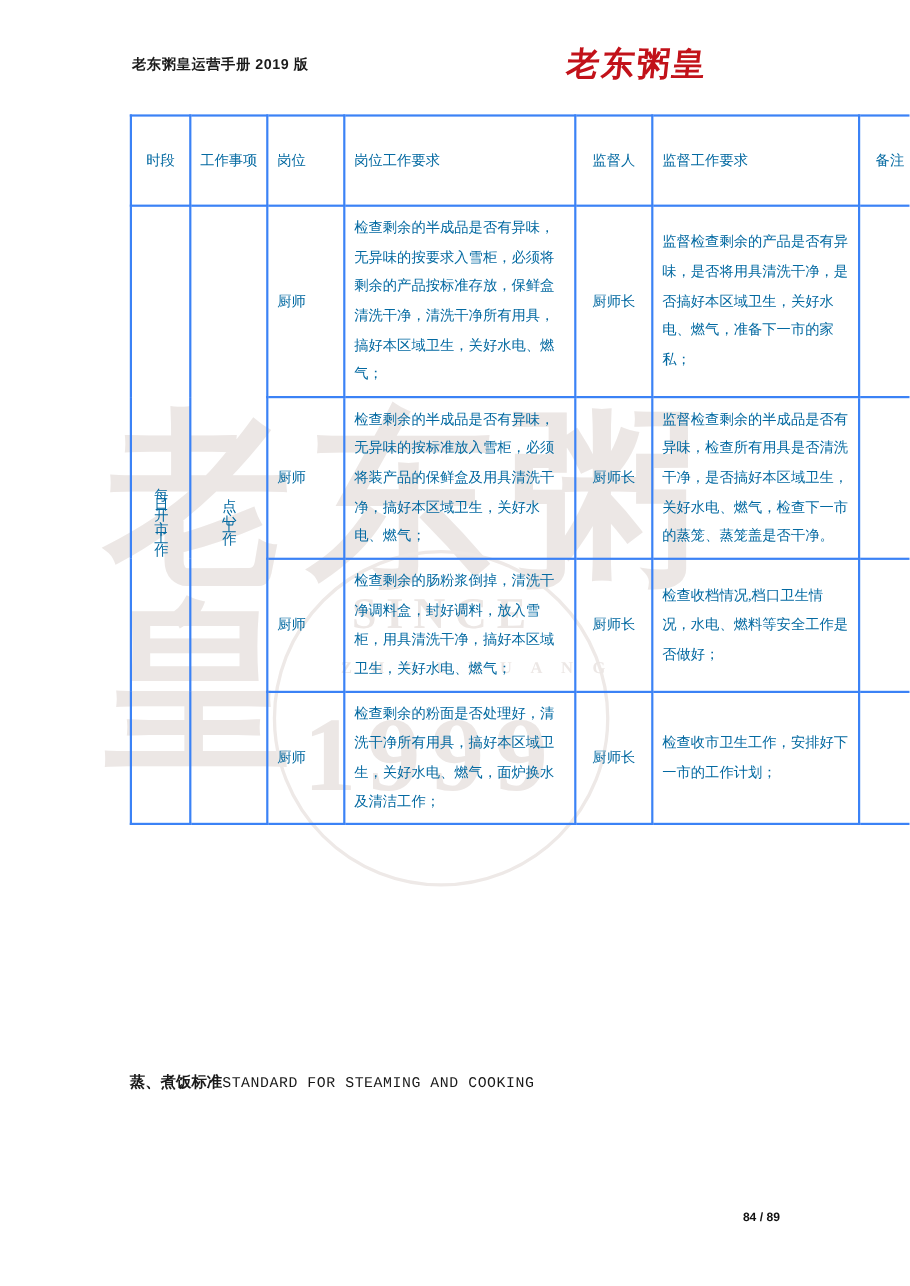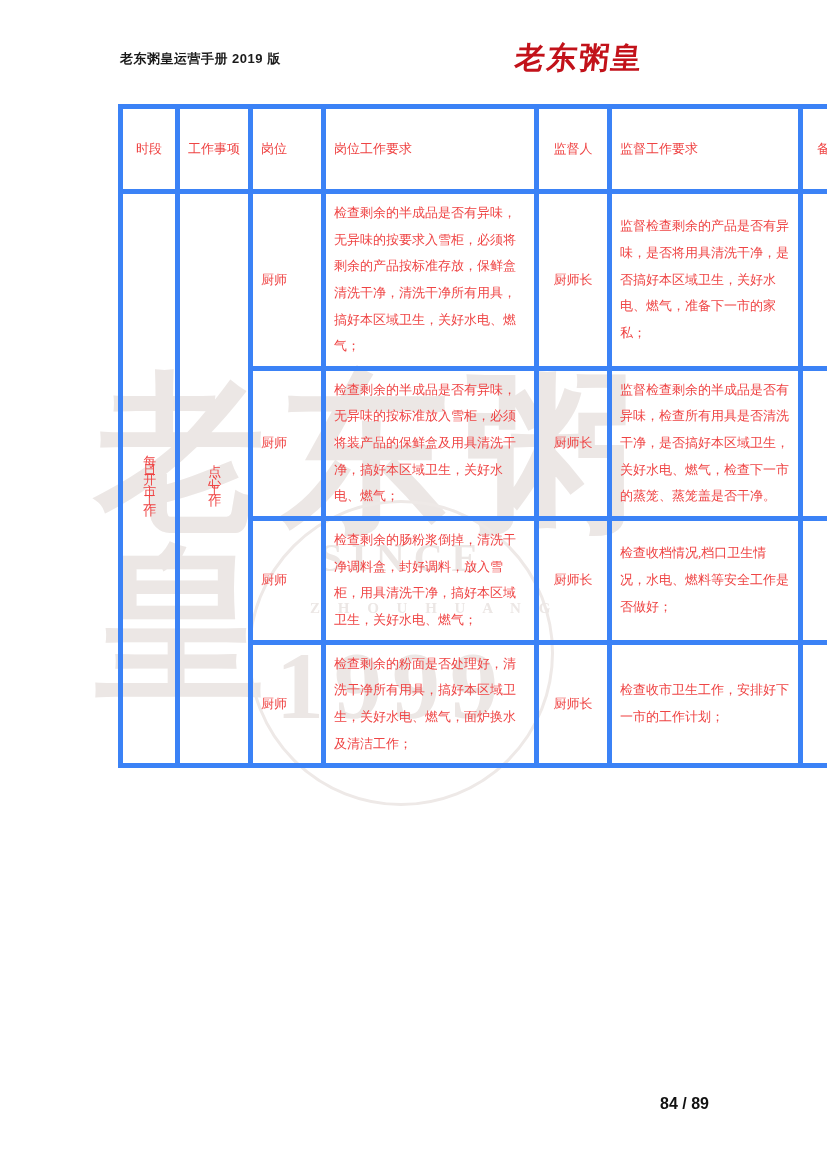--- a/index.html
+++ b/index.html
@@ -114,27 +114,27 @@
     left: 118px;
     top: 104px;
     z-index: 1;
   }
   table.doc-table {
     border-collapse: collapse;
     width: 592px;
     table-layout: fixed;
   }
   table.doc-table td {
-    border: 5px solid #3b82f6;
+    border: 2px solid #3b82f6;
     vertical-align: middle;
     font-size: 13px;
     line-height: 2.05;
     padding: 6px 8px;
     font-family: "Liberation Serif", "DejaVu Serif", serif;
-    color: #ef4444;
+    color: #0369a1;
   }
   td.col-time    { width: 36px; text-align: center; }
   td.col-matter  { width: 52px; text-align: center; }
   td.col-post    { width: 52px; text-align: left; }
   td.col-req     { width: 192px; text-align: left; }
   td.col-sup     { width: 52px; text-align: center; }
   td.col-supreq  { width: 170px; text-align: left; }
   td.col-remark  { width: 38px; text-align: center; }
 
   .hdr-cell {
@@ -175,21 +175,21 @@
     line-height: 1.9;
     font-weight: bold;
     font-family: "Liberation Serif", serif;
   }
 
   
   .footer {
     position: absolute;
     right: 118px;
     bottom: 56px;
-    font-size: 16px;
+    font-size: 11px;
     font-weight: bold;
     font-family: "Liberation Sans", sans-serif;
     color: #111;
     z-index: 2;
   }
 </style>
 </head>
 <body>
 
 <div class="page">
@@ -255,17 +255,20 @@
           <td class="col-req">检查剩余的粉面是否处理好，清洗干净所有用具，搞好本区域卫生，关好水电、燃气，面炉换水及清洁工作；</td>
           <td class="col-sup">厨师长</td>
           <td class="col-supreq">检查收市卫生工作，安排好下一市的工作计划；</td>
           <td class="col-remark"></td>
         </tr>
       </tbody>
     </table>
   </div>
 
   <div class="after-table">
+    <div class="section-head">
+      <span>蒸、煮饭标准</span><span class="en">STANDARD FOR STEAMING AND COOKING</span>
+    </div>
   </div>
 
   <div class="footer">84 / 89</div>
 
 </div>
 
 </body></html>

